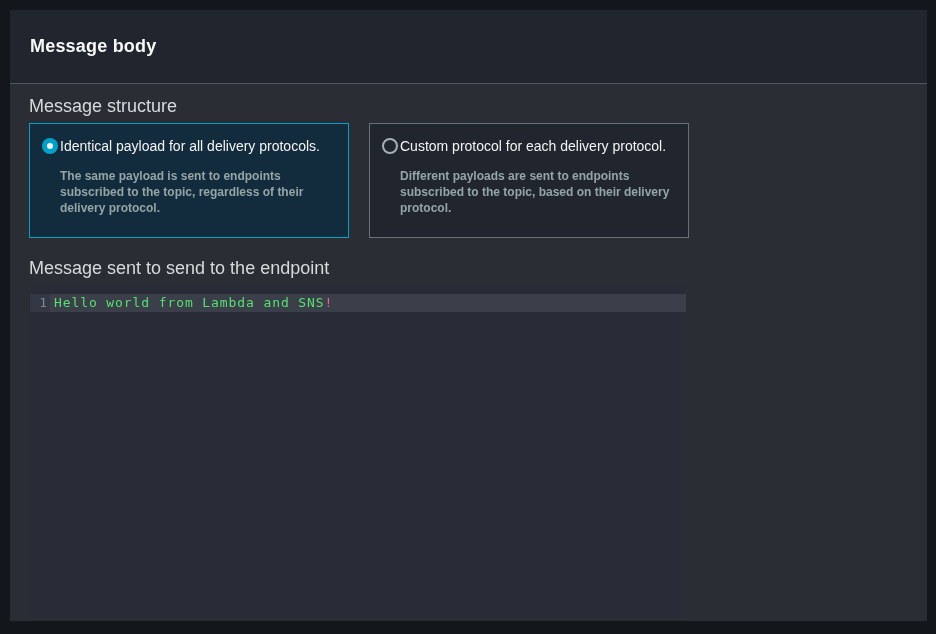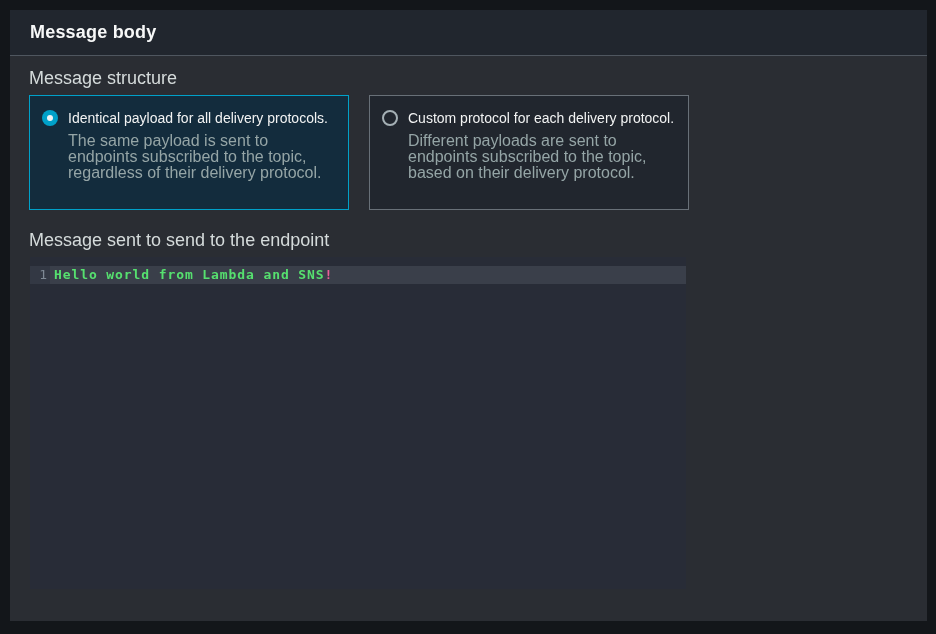--- a/index.html
+++ b/index.html
@@ -9,21 +9,21 @@
     font-family:"Liberation Sans","DejaVu Sans",sans-serif;
     position:relative;
     overflow:hidden;
   }
   .panel {
     position:absolute; left:10px; top:10px;
     width:917px; height:611px;
     background:#2a2d33;
   }
   .panel-header {
-    height:46px;
+    height:74px;
     background:#21262e;
     border-bottom:1px solid #4f565f;
     display:flex; align-items:center;
     padding:0 20px;
   }
   .panel-title {
     font-size:18px; font-weight:bold; color:#f7f8f8;
     letter-spacing:0.2px;
   }
   .panel-content { padding:14px 20px 0 19px; }
@@ -32,21 +32,21 @@
     font-size:18px; color:#d5dbdb;
     margin-bottom:8px; line-height:17px;
   }
 
   .cards { display:flex; gap:20px; }
   .card {
     width:320px; min-height:115px;
     border:1px solid #687078;
     background:#21262e;
     padding:11px 12px 12px 12px;
-    display:flex; gap:8px;
+    display:flex; gap:0;
     cursor:pointer;
   }
   .card.selected {
     border:1px solid #00a1c9;
     background:#132c3d;
   }
   .radio {
     flex:0 0 16px; width:16px; height:16px;
     border-radius:50%;
     margin-top:3px;
@@ -59,22 +59,22 @@
     border-radius:50%; background:#eef3f5;
   }
   .radio.unchecked {
     border:2px solid #a5b0b5; background:transparent;
   }
   .card-text { flex:1; padding-left:2px; }
   .option-title {
     font-size:14px; color:#f2f3f3; line-height:23px;
   }
   .option-desc {
-    font-size:16px; font-weight:400; color:#95a5a6;
-    line-height:16px; margin-top:3px;
+    font-size:12px; font-weight:700; color:#95a5a6;
+    line-height:16px; margin-top:10px;
   }
 
   .body-label { margin-top:22px; }
 
   .editor {
     margin-top:8px; margin-left:1px;
     width:656px; height:332px;
     background:#282c37;
     font-family:"DejaVu Sans Mono","Liberation Mono",monospace;
     font-size:13px;
@@ -83,21 +83,21 @@
     overflow:hidden;
   }
   .code-line { display:flex; height:18px; line-height:18px; }
   .gutter {
     flex:0 0 20px; text-align:right;
     color:#7e8894; background:#333844;
     padding-right:3px;
   }
   .line-content {
     flex:1; background:#3a3f4a;
-    color:#56e06f; font-weight:bold;
+    color:#56e06f; font-weight:normal;
     padding-left:4px;
     letter-spacing:0.9px;
     white-space:pre;
   }
   .line-content .punct { color:#eb5f98; }
 </style>
 </head>
 <body>
 
 <div class="panel">

